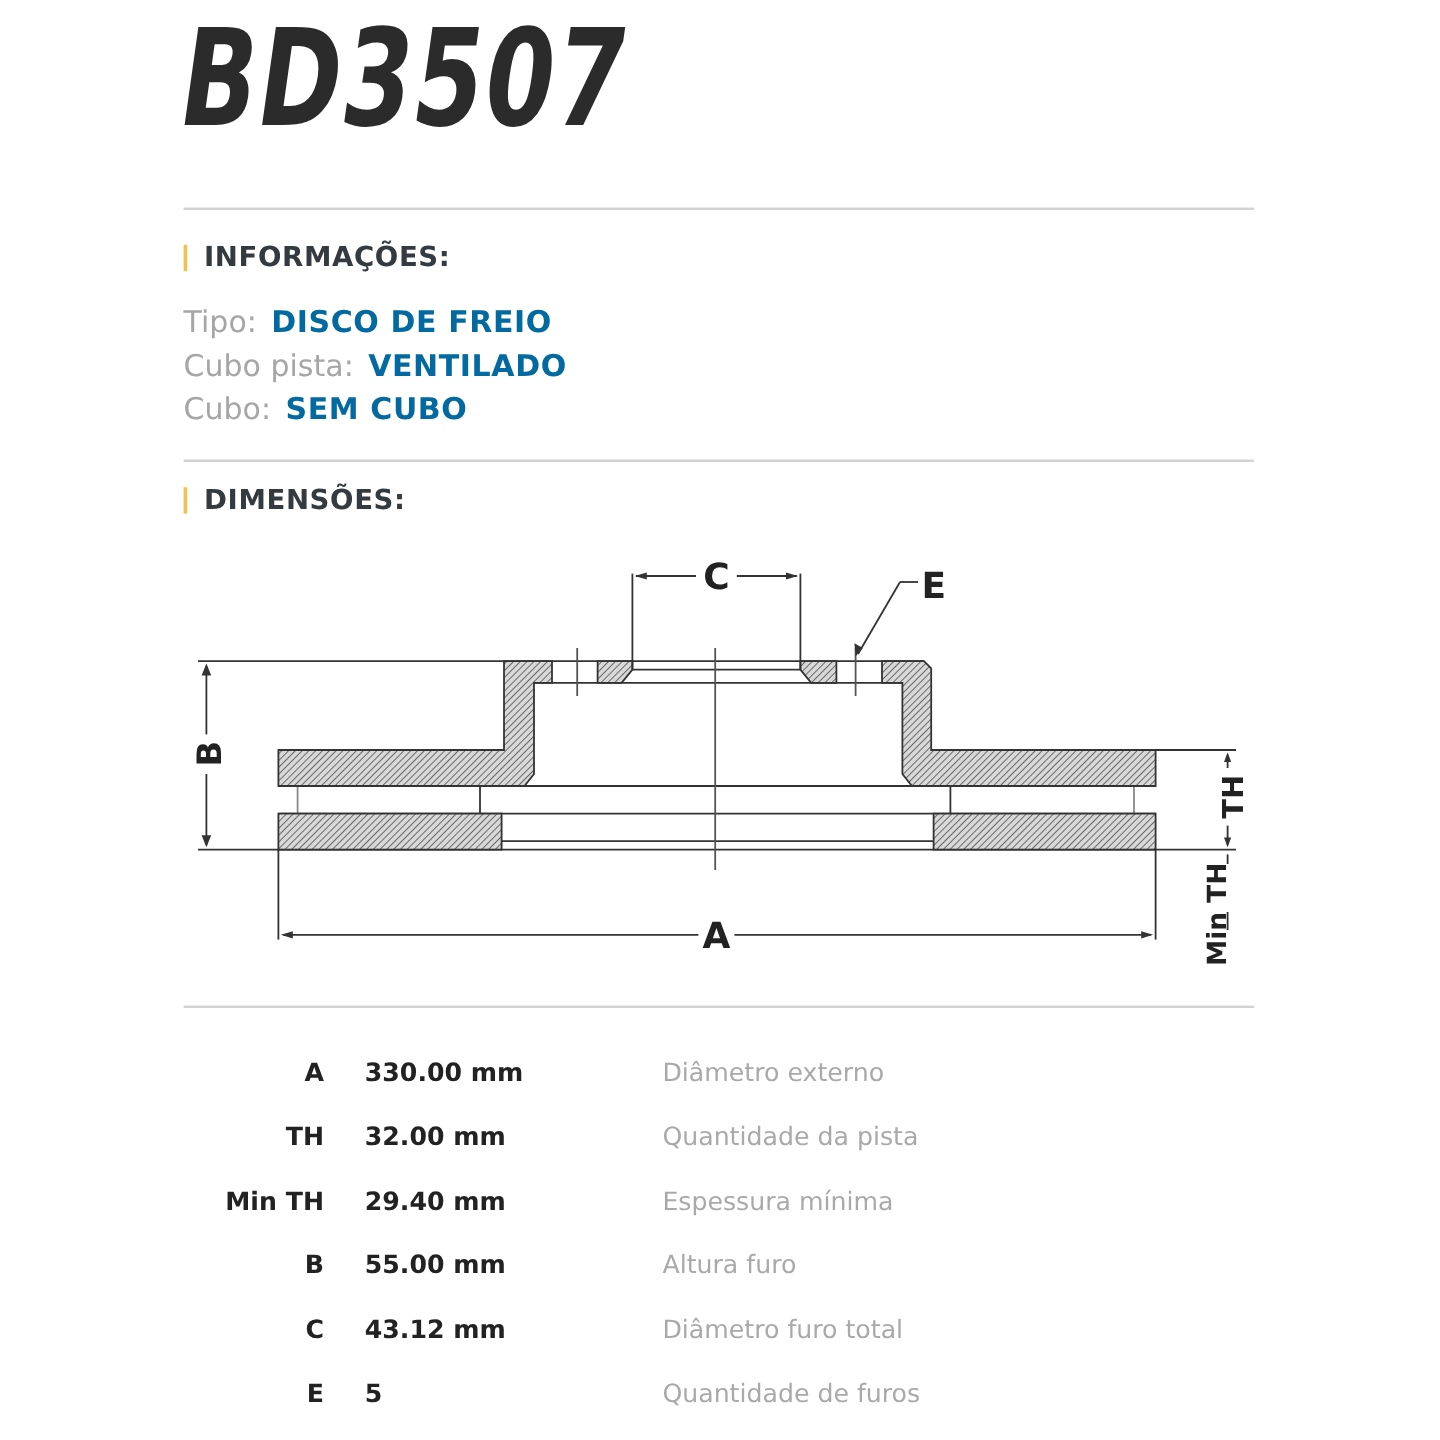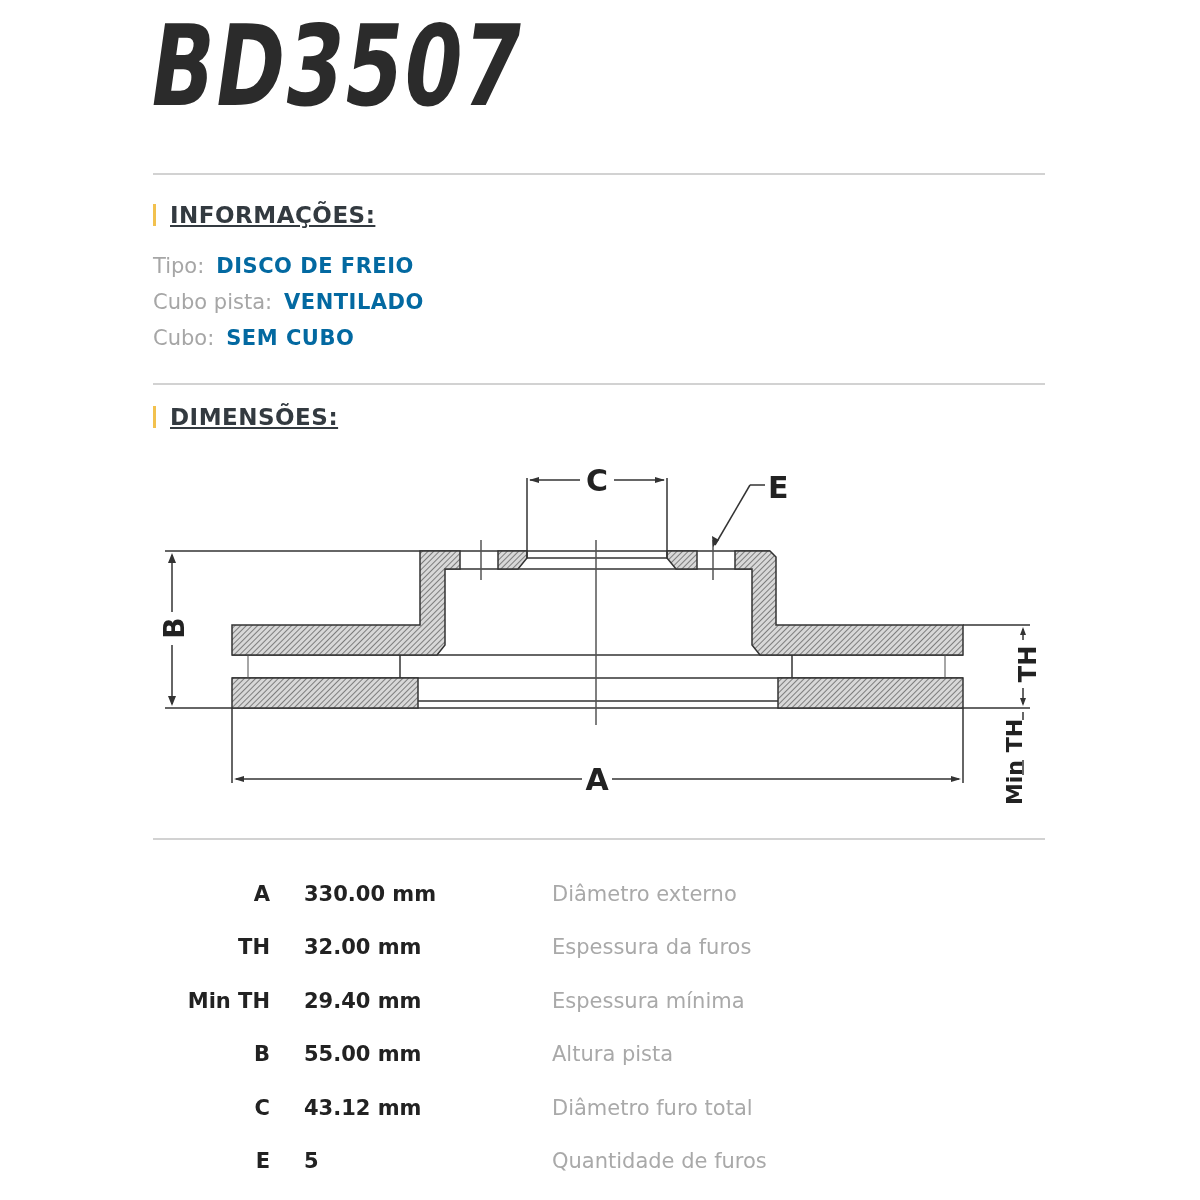--- a/index.html
+++ b/index.html
@@ -8,24 +8,24 @@
       position: absolute; left: 160px; top: 6px;
       font-family: "DejaVu Sans Condensed", "DejaVu Sans", sans-serif;
       font-weight: bold; font-size: 112px; line-height: 120px;
       color: #2b2b2b; letter-spacing: 2px;
       transform: skewX(-8deg) scaleX(0.82); transform-origin: left top;
     }
     .rule { position: absolute; left: 153px; width: 892px; height: 2px; background: #d2d2d2; }
     .section-heading {
       position: absolute; left: 153px;
       font-weight: bold; font-size: 23px; color: #333a40; letter-spacing: 0.5px;
-      display: flex; align-items: center; text-decoration: underline;
+      display: flex; align-items: center;
     }
     .section-heading .bar { display: inline-block; width: 3px; height: 22px; background: #f2c14e; margin-right: 14px; }
-    .info-row { position: absolute; left: 153px; font-size: 21px; display: flex; gap: 12px; text-align: right; }
+    .info-row { position: absolute; left: 153px; font-size: 25px; display: flex; gap: 12px; text-align: right; }
     .info-row .k { color: #a6a6a6; }
     .info-row .v { color: #0369a1; font-weight: bold; letter-spacing: 0.5px; }
     .diagram { position: absolute; left: 0; top: 455px; }
     .spec-table { position: absolute; left: 0; top: 868px; width: 1200px; }
     .spec-row { position: absolute; left: 0; height: 40px; width: 1200px; font-size: 21px; }
     .spec-row .code { position: absolute; right: 930px; color: #222; font-weight: bold; text-align: right; }
     .spec-row .val { position: absolute; left: 304px; color: #222; font-weight: bold; }
     .spec-row .desc { position: absolute; left: 528px; color: #a9a9a9; margin-left: 24px; }
   </style>
 </head>
@@ -149,31 +149,31 @@
 
 <div class="spec-table">
   <div class="spec-row" style="top:14px">
     <span class="code">A</span>
     <span class="val">330.00 mm</span>
     <span class="desc">Diâmetro externo</span>
   </div>
   <div class="spec-row" style="top:67px">
     <span class="code">TH</span>
     <span class="val">32.00 mm</span>
-    <span class="desc">Espessura da furos</span>
+    <span class="desc">Quantidade da pista</span>
   </div>
   <div class="spec-row" style="top:121px">
     <span class="code">Min TH</span>
     <span class="val">29.40 mm</span>
     <span class="desc">Espessura mínima</span>
   </div>
   <div class="spec-row" style="top:174px">
     <span class="code">B</span>
     <span class="val">55.00 mm</span>
-    <span class="desc">Altura pista</span>
+    <span class="desc">Altura furo</span>
   </div>
   <div class="spec-row" style="top:228px">
     <span class="code">C</span>
     <span class="val">43.12 mm</span>
     <span class="desc">Diâmetro furo total</span>
   </div>
   <div class="spec-row" style="top:281px">
     <span class="code">E</span>
     <span class="val">5</span>
     <span class="desc">Quantidade de furos</span>

